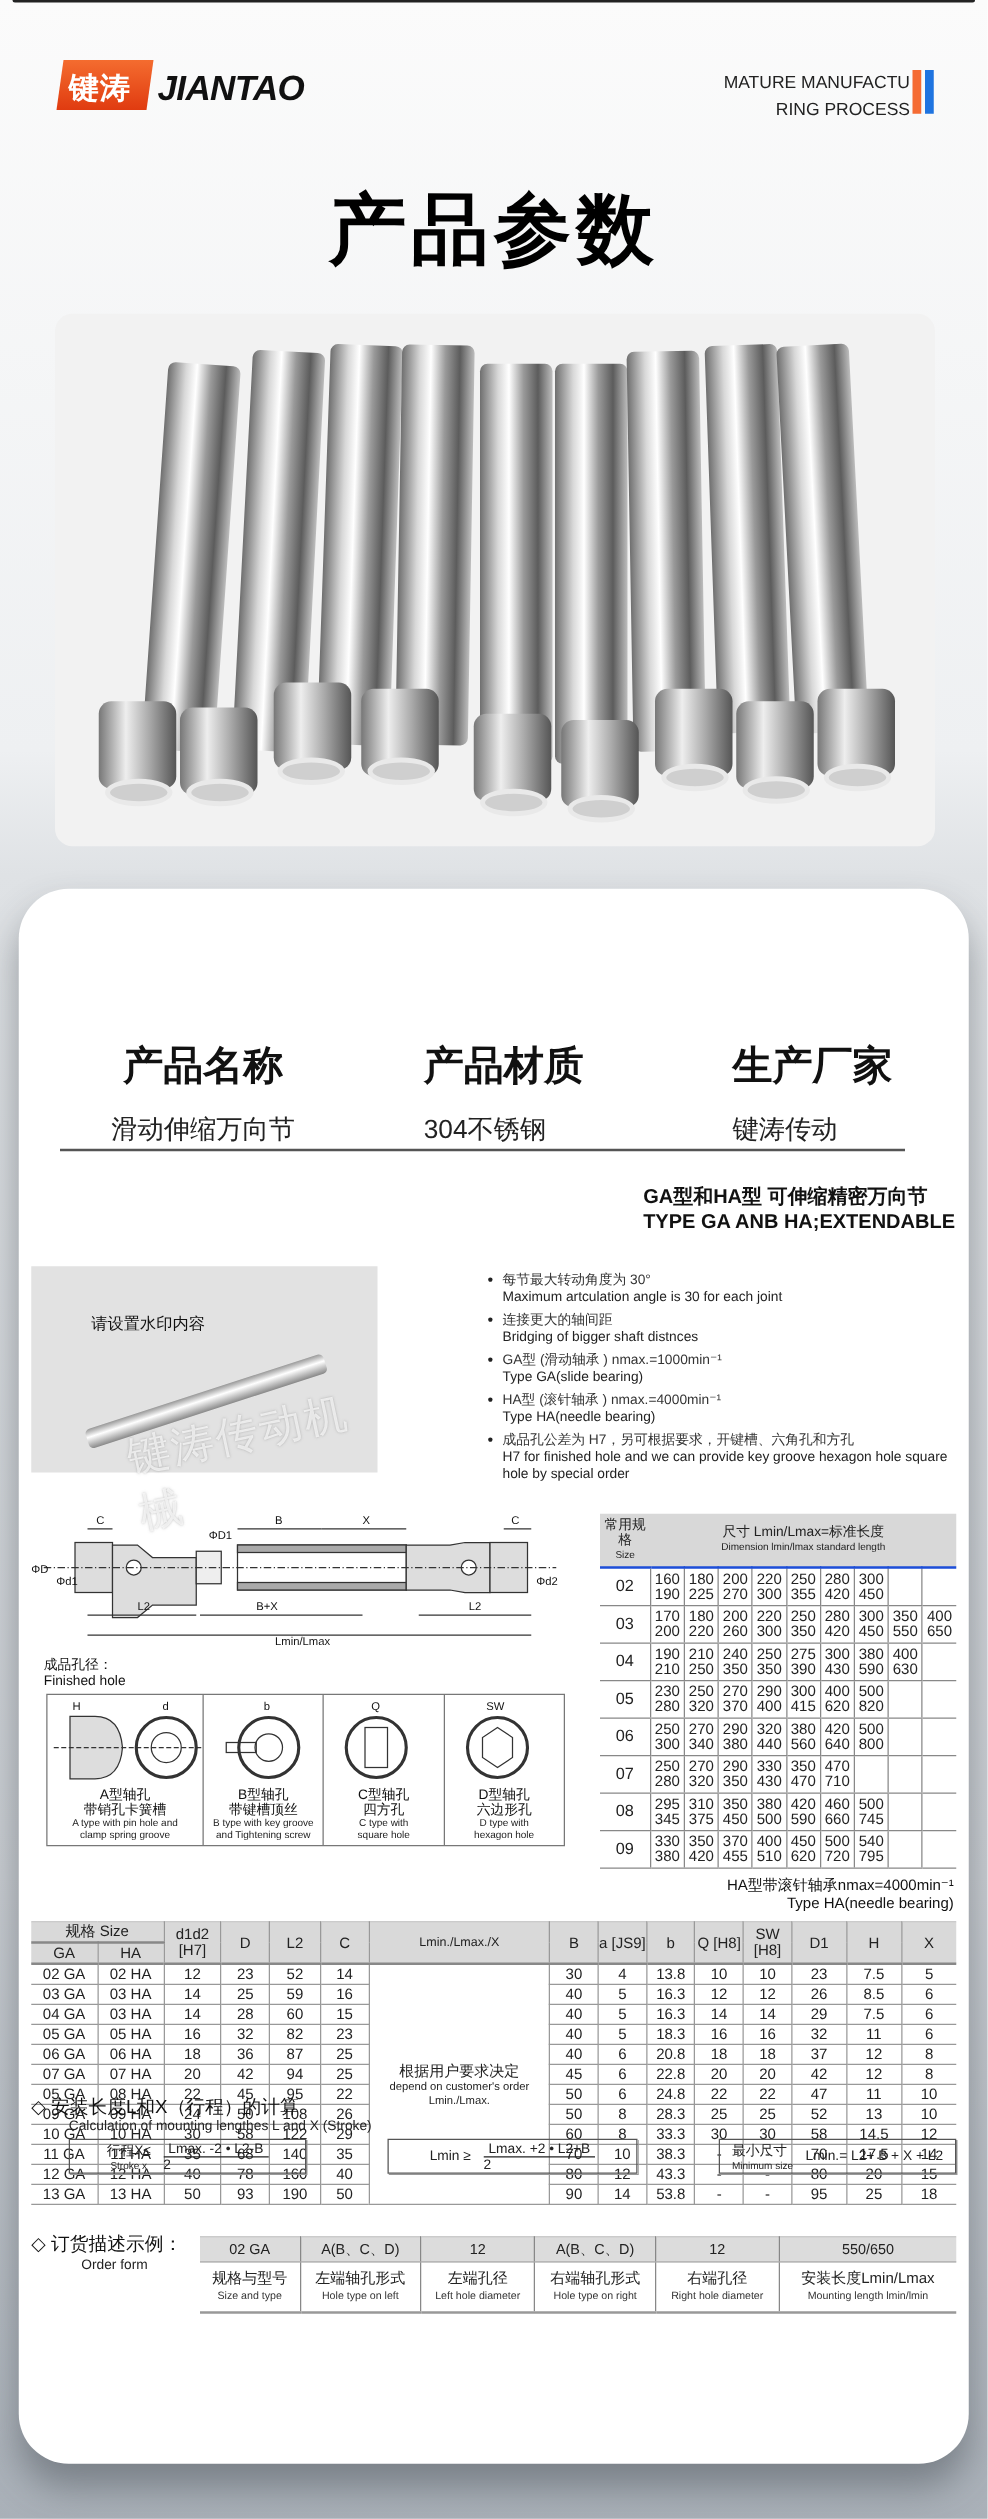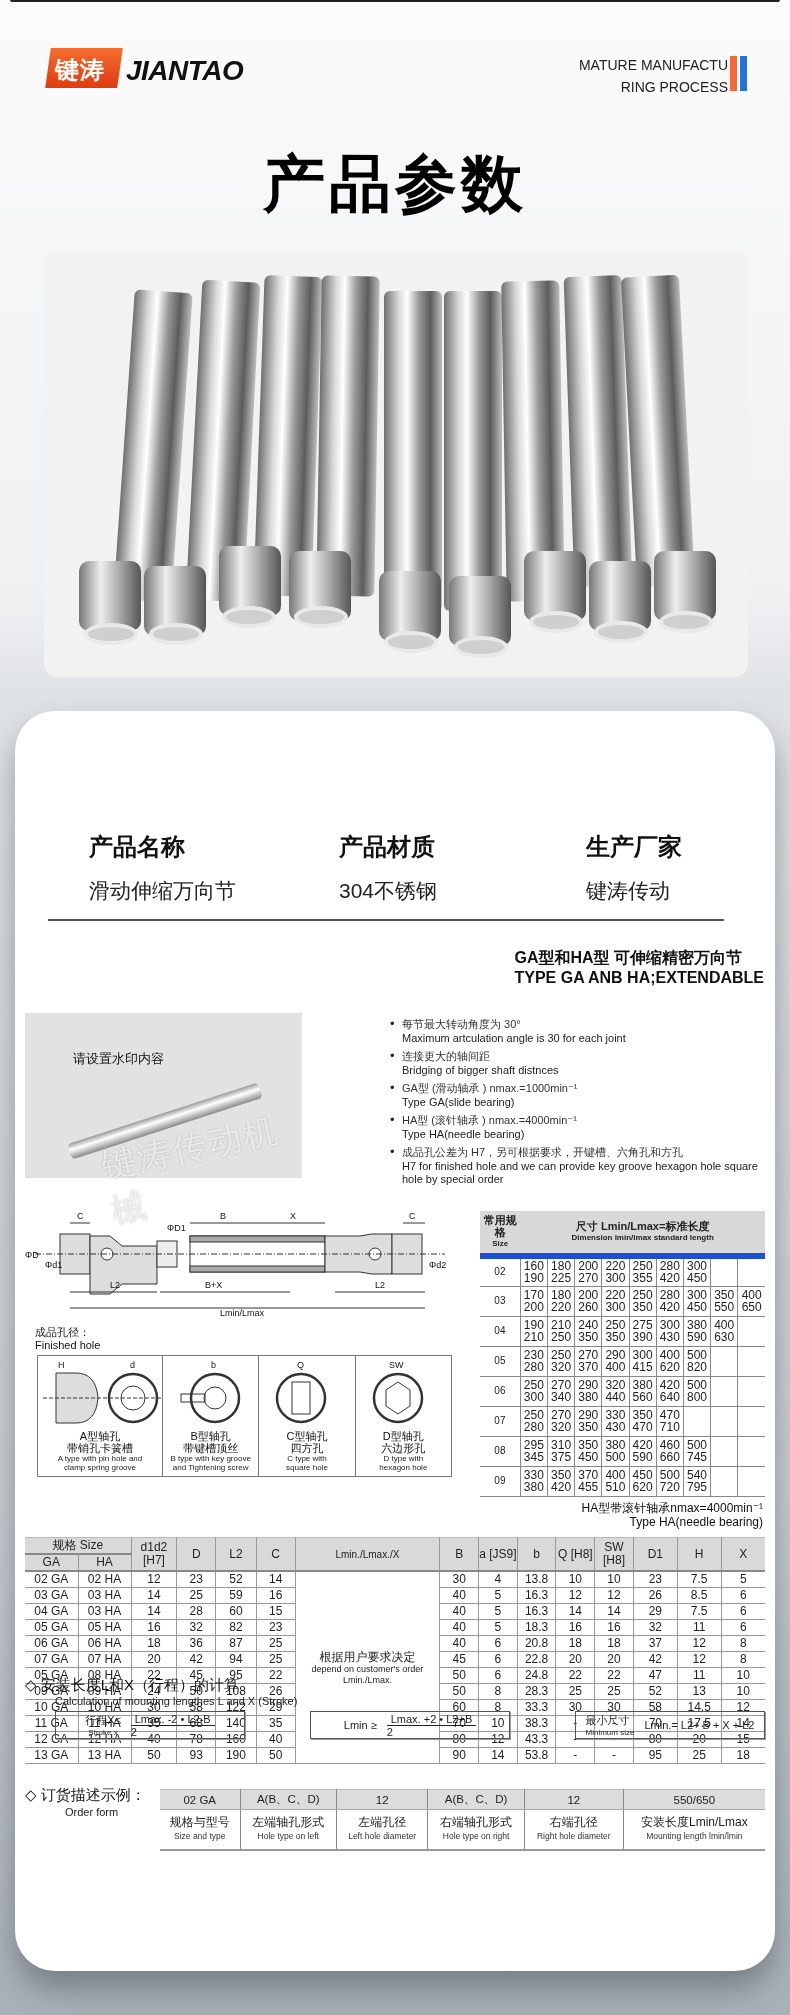--- a/index.html
+++ b/index.html
@@ -26,21 +26,21 @@
     background: linear-gradient(90deg,#6f6f6f 0%,#d8d8d8 25%,#ffffff 40%,#9a9a9a 60%,#5c5c5c 80%,#bdbdbd 100%); }
   .yoke { position:absolute; width:62px; height:70px; border-radius:10px;
     background: linear-gradient(90deg,#777,#eee 35%,#aaa 65%,#555); }
   .bore { position:absolute; width:54px; height:22px; border-radius:50%; background:#cfcfcf; border:4px solid #e9e9e9; }
   
   .card { position:absolute; left:15px; top:711px; width:760px; height:1260px; background:#fff;
     border-radius:40px; box-shadow: 0 18px 30px rgba(60,66,74,0.45); overflow:hidden; }
   .card-head { height:88px; background:#f55f2c; text-align:center; color:#fff; font-size:46px; font-weight:bold; line-height:88px; letter-spacing:2px; }
   .info-row { position:absolute; top:120px; left:0; right:0; height:60px; }
   .info-col { position:absolute; top:0; }
-  .info-label { font-size:24px; font-weight:bold; color:#111; }
+  .info-label { font-size:32px; font-weight:bold; color:#111;text-align:center; }
   .info-value { font-size:21px; color:#222; margin-top:14px; }
   .divider { position:absolute; left:33px; width:676px; top:208px; height:2px; background:#555; }
   .type-title { position:absolute; right:11px; top:237px; font-weight:bold; font-size:16px; line-height:20px; color:#111; }
   .demo-img { position:absolute; left:10px; top:302px; width:277px; height:165px; background:#e2e2e2; }
   .demo-img .wm { position:absolute; left:48px; top:37px; font-size:13px; color:#111; }
   .demo-img .wm2 { position:absolute; left:80px; top:110px; font-size:34px; color:rgba(255,255,255,0.7); transform:rotate(-12deg); letter-spacing:2px; text-shadow:0 0 2px rgba(120,120,120,.5); }
   .demo-shaft { position:absolute; left:40px; top:100px; width:200px; height:16px; transform:rotate(-18deg);
     background:linear-gradient(#999,#fff 40%,#888); border-radius:4px; }
   .bullets { position:absolute; left:375px; top:307px; width:390px; font-size:11px; line-height:13.5px; color:#222; }
   .bullets li { list-style:none; position:relative; padding-left:12px; margin-bottom:5px; }
@@ -51,24 +51,24 @@
   .hole-title { position:absolute; left:20px; top:615px; font-size:11px; line-height:13px; color:#111; }
   .holes { position:absolute; left:22px; top:644px; width:415px; height:122px; border:1px solid #777; display:flex; }
   .hole { flex:1; border-right:1px solid #777; position:relative; text-align:center; }
   .hole:last-child { border-right:none; }
   .hole svg { position:absolute; left:0; top:2px; }
   .hole .cap { position:absolute; left:0; right:0; bottom:4px; font-size:11px; line-height:12px; color:#111; }
   .hole .cap small { display:block; font-size:8px; line-height:9px; color:#222; }
   
   table { border-collapse:collapse; font-family:"Liberation Sans", sans-serif; }
   .size-tbl { position:absolute; left:465px; top:500px; width:285px; font-size:11.5px; }
-  .size-tbl th { background:#d8d8d8; border-bottom:6px solid #1d4ed8; font-weight:bold; font-size:11px; line-height:12px; padding:3px 2px; }
+  .size-tbl th { background:#d8d8d8; border-bottom:2px solid #1d4ed8; font-weight:normal; font-size:11px; line-height:12px; padding:3px 2px; }
   .size-tbl th small { display:block; font-size:8px; }
   .size-tbl td { border-left:1px solid #888; border-bottom:1px solid #888; text-align:center; line-height:12px; padding:1px 1px; vertical-align:middle; height:30px; }
-  .size-tbl td.sz { border-left:none; font-size:10px; width:40px;margin-top:43px; }
+  .size-tbl td.sz { border-left:none; font-size:13px; width:40px;margin-top:43px; }
   .size-tbl td.v { width:27px; font-size:12px; }
   .ha-note { position:absolute; right:12px; top:790px; text-align:right; font-size:12px; line-height:14px; color:#111; }
   
   .spec-tbl { position:absolute; left:10px; top:826px; width:740px; font-size:12px; }
   .spec-tbl th { background:#d9d9d9; font-weight:normal; border-right:1px solid #999; border-bottom:2px solid #888; padding:1px 0; line-height:13px; height:16px; }
   .spec-tbl thead tr:first-child th { border-top:1px solid #bbb; }
   .spec-tbl td { text-align:center; border-right:1px solid #999; border-bottom:1px solid #999; height:15.5px; line-height:15px; padding:0; }
   .spec-tbl td.merge { vertical-align:middle; font-size:12px; line-height:14px; border-bottom:1px solid #999; }
   .spec-tbl td.merge small { display:block; font-size:9px; line-height:11px; }
   .sec-title { position:absolute; left:10px; font-size:15px; color:#111; }

